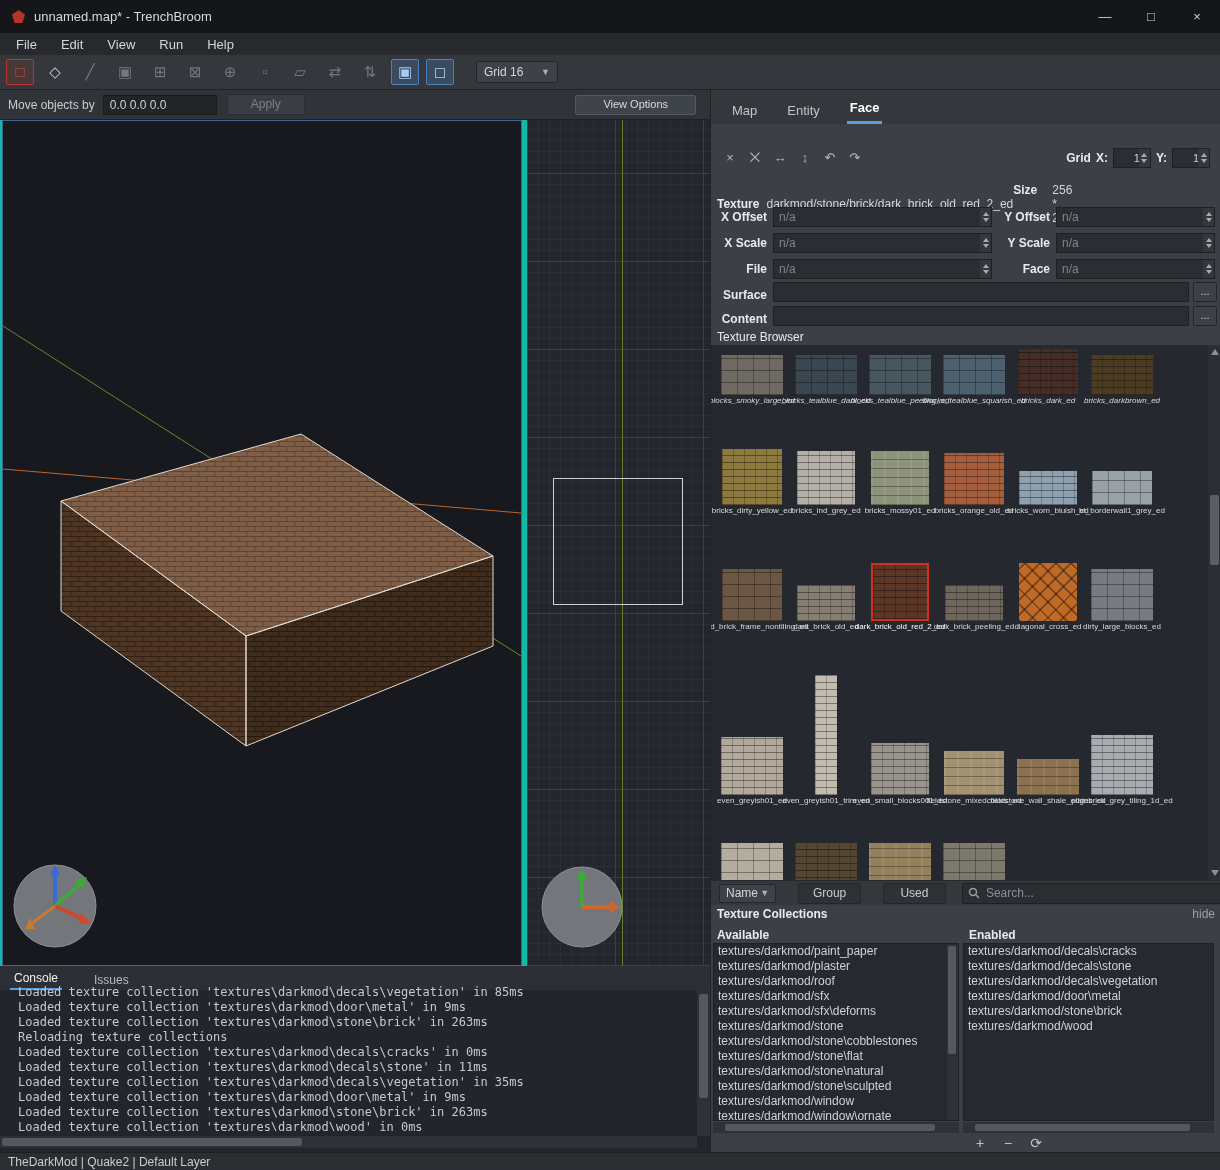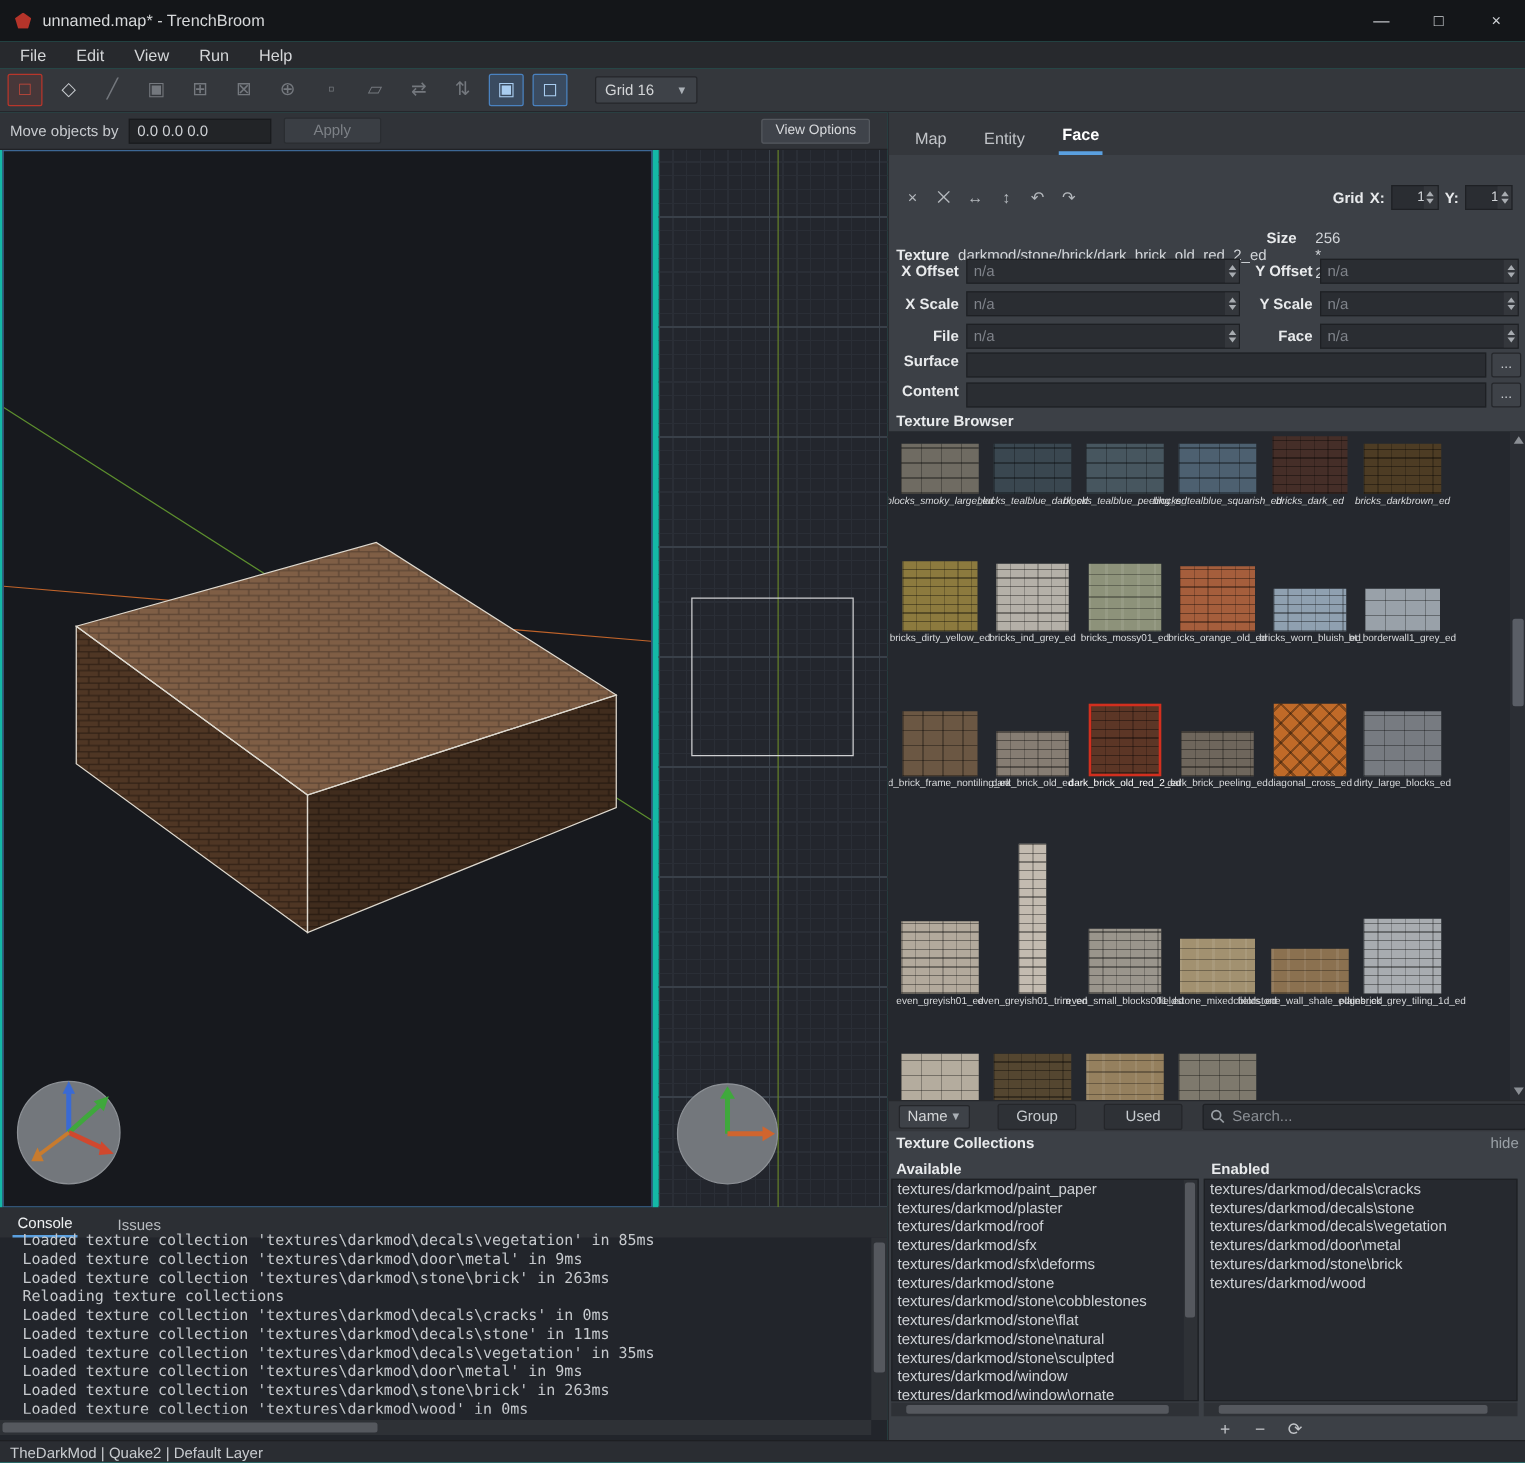--- a/index.html
+++ b/index.html
@@ -21,21 +21,21 @@
   .tool-icon.dim{color:#74787e;}
   .tool-icon.active-red{color:#d1493a;border-color:#b8362b;background:rgba(190,60,40,.14);}
   .tool-icon.active-blue{color:#a9cdf0;border-color:#4a82c0;background:rgba(74,130,192,.28);}
   #grid-select{margin-left:22px;width:66px;height:20px;background:#3e4248;border:1px solid #24262a;border-radius:2px;display:flex;align-items:center;justify-content:space-between;padding:0 7px;color:#d4d6d8;}
   .caret{font-size:9px;color:#aab0b6;}
   
   #subbar{position:absolute;left:0;top:90px;width:710px;height:30px;background:#303338;border-bottom:1px solid #202226;display:flex;align-items:center;padding-left:8px;box-sizing:border-box;}
   #move-label{color:#c8cbcf;}
   #move-input{margin-left:8px;width:100px;height:16px;background:#222427;border:1px solid #191b1e;color:#cfd2d6;font-size:12px;padding:1px 6px;font-family:"Liberation Sans",sans-serif;}
   #apply-btn{margin-left:10px;width:76px;height:19px;background:#3a3e44;border:1px solid #2a2d31;color:#7c8086;font-size:12px;border-radius:2px;text-align:center;line-height:19px;}
-  #view-options-btn{position:absolute;right:14px;top:5px;height:18px;background:#3f434a;border:1px solid #55595f;border-radius:2px;color:#d8dadd;font-size:11px;line-height:17px;padding:0 10px;}
+  #view-options-btn{position:absolute;right:14px;top:5px;height:18px;background:#3f434a;border:1px solid #55595f;border-radius:2px;color:#d8dadd;font-size:11px;line-height:17px;padding:0 27px;}
   
   #viewport3d{position:absolute;left:2px;top:120px;width:520px;height:846px;background:#17191e;border:1px solid #3d6795;box-sizing:border-box;overflow:hidden;}
   #viewport2d{position:absolute;left:527px;top:120px;width:183px;height:846px;background:#23262d;overflow:hidden;
     background-image:
       repeating-linear-gradient(90deg,#394049 0 1px,transparent 1px 88px),
       repeating-linear-gradient(0deg,#394049 0 1px,transparent 1px 88px),
       repeating-linear-gradient(90deg,#2a2e36 0 1px,transparent 1px 11px),
       repeating-linear-gradient(0deg,#2a2e36 0 1px,transparent 1px 11px);}
   #axis-line-y{position:absolute;left:95px;top:0;width:1px;height:100%;background:#647f28;}
   #brush-outline-2d{position:absolute;left:26px;top:358px;width:128px;height:125px;border:1px solid #cfd0d2;}
@@ -70,26 +70,26 @@
   #texture-line{position:absolute;left:6px;top:93px;width:498px;display:flex;align-items:center;}
   #texture-line .val{margin-left:7px;color:#d2d5d9;}
   #size-group{margin-left:auto;margin-right:148px;display:flex;gap:8px;}
   #face-attr-rows{position:absolute;left:0;top:114px;width:510px;}
   .attr-row{position:relative;height:26px;display:flex;align-items:center;}
   .attr-label{display:inline-block;width:56px;text-align:right;font-weight:bold;color:#e8eaec;}
   .num-field{width:198px;height:16px;background:#2a2d32;border:1px solid #1e2024;color:#7f838a;font-size:12px;padding:1px 14px 1px 5px;font-family:"Liberation Sans",sans-serif;}
   .num-field.short{width:138px;}
   .attr-row .attr-label.l2{width:50px;margin-left:8px;}
   .attr-row .num-wrap{margin-left:6px;}
-  #surface-row,#content-row{position:absolute;left:0;width:510px;display:flex;align-items:flex-start;}
+  #surface-row,#content-row{position:absolute;left:0;width:510px;display:flex;align-items:flex-end;}
   #surface-row{top:192px;}
   #content-row{top:216px;}
   .wide-field{margin-left:6px;width:404px;height:16px;background:#2a2d32;border:1px solid #1e2024;color:#d0d3d7;font-size:12px;padding:1px 5px;font-family:"Liberation Sans",sans-serif;}
   .more-btn{margin-left:4px;width:22px;height:18px;background:#3e4248;border:1px solid #24262a;border-radius:2px;color:#c8ccd0;text-align:center;line-height:16px;font-size:11px;}
-  #browser-title{position:absolute;left:6px;top:240px;font-weight:bold;color:#e8eaec;font-size:12px;}
+  #browser-title{position:absolute;left:6px;top:240px;font-weight:normal;color:#e8eaec;font-size:12px;}
   #texture-browser{position:absolute;left:0;top:255px;width:510px;height:535px;background:#25282e;overflow:hidden;}
   #texture-grid{position:absolute;left:0;top:0;width:490px;height:535px;}
   .tex-row{position:absolute;left:4px;width:452px;display:flex;}
   .tex-cell{width:74px;display:flex;flex-direction:column;justify-content:flex-end;align-items:center;}
   .tex-thumb{box-sizing:border-box;}
   .tex-cell.sel .tex-thumb{border:2px solid #d32f1f;}
   .tex-label{height:12px;line-height:12px;font-size:8px;color:#d8dadc;white-space:nowrap;}
   .tex-cell.sel .tex-label{color:#ffffff;}
   .pat-brick{background-image:repeating-linear-gradient(0deg,rgba(0,0,0,.38) 0 1px,transparent 1px 7px),repeating-linear-gradient(90deg,rgba(0,0,0,.22) 0 1px,transparent 1px 11px);}
   .pat-blocks{background-image:repeating-linear-gradient(0deg,rgba(0,0,0,.35) 0 1px,transparent 1px 12px),repeating-linear-gradient(90deg,rgba(0,0,0,.28) 0 1px,transparent 1px 16px);}

